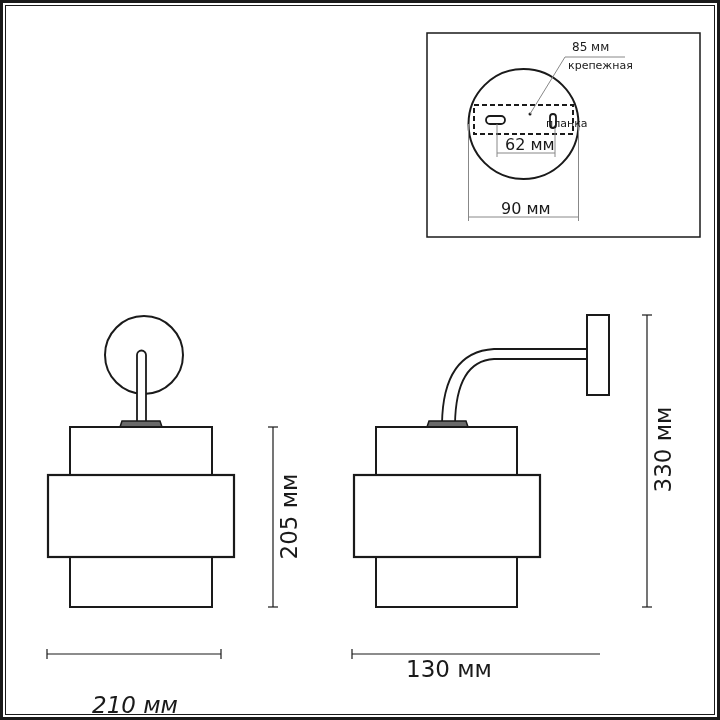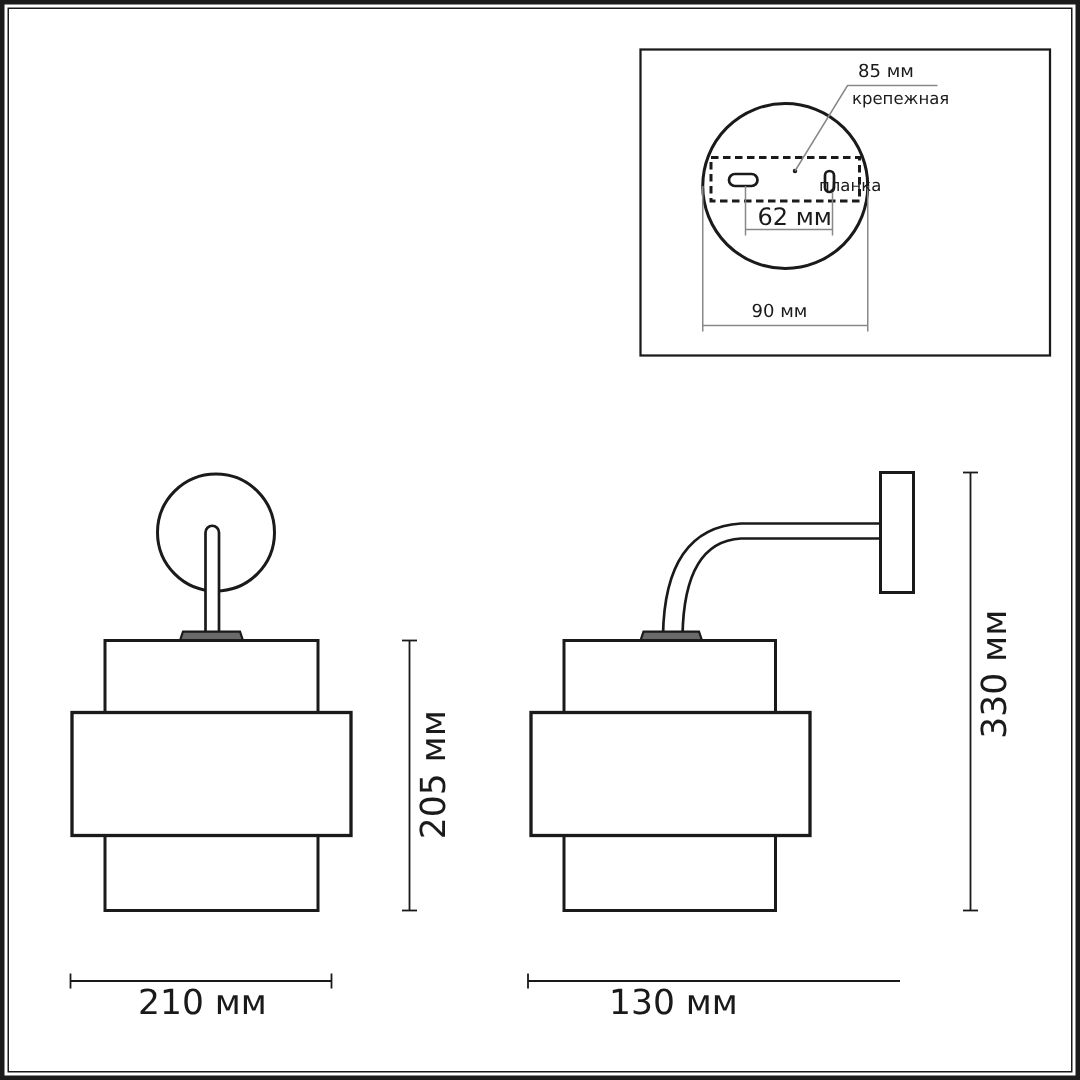--- a/index.html
+++ b/index.html
@@ -114,23 +114,23 @@
   <g>
     <line x1="352" y1="654" x2="600" y2="654" stroke="#1a1a1a" stroke-width="1.2"></line>
     <line x1="352" y1="649" x2="352" y2="659" stroke="#1a1a1a" stroke-width="1.2"></line>
   </g>
 </svg>
 
 <span class="lbl dim-small" style="left:572px; top:41px; font-size:12px;">85 мм</span>
 <span class="lbl dim-small" style="left:568px; top:60px;">крепежная</span>
 <span class="lbl dim-small" style="left:546px; top:71px;margin-top:47px;">планка</span>
 <span class="lbl dim-small" style="left:505px; top:137px; font-size:16px;">62 мм</span>
-<span class="lbl dim-small" style="left:501px; top:201px; font-size:12px;">90 мм</span>
+<span class="lbl dim-small" style="left:501px; top:201px; font-size:16px;">90 мм</span>
 
 <div style="position:absolute; left:230px; top:504px; width:120px; height:24px; display:flex; align-items:center; justify-content:center;">
   <span class="lbl dim-big rot" style="position:static;">205 мм</span>
 </div>
-<span class="lbl dim-big" style="left:92px; top:658px;">210 мм</span>
+<span class="lbl dim-big" style="left:92px; top:694px;font-style:italic;">210 мм</span>
 
 <div style="position:absolute; left:604px; top:437px; width:120px; height:24px; display:flex; align-items:center; justify-content:center;">
   <span class="lbl dim-big rot" style="position:static;">330 мм</span>
 </div>
 <span class="lbl dim-big" style="left:406px; top:658px;">130 мм</span>
 
 </body></html>

